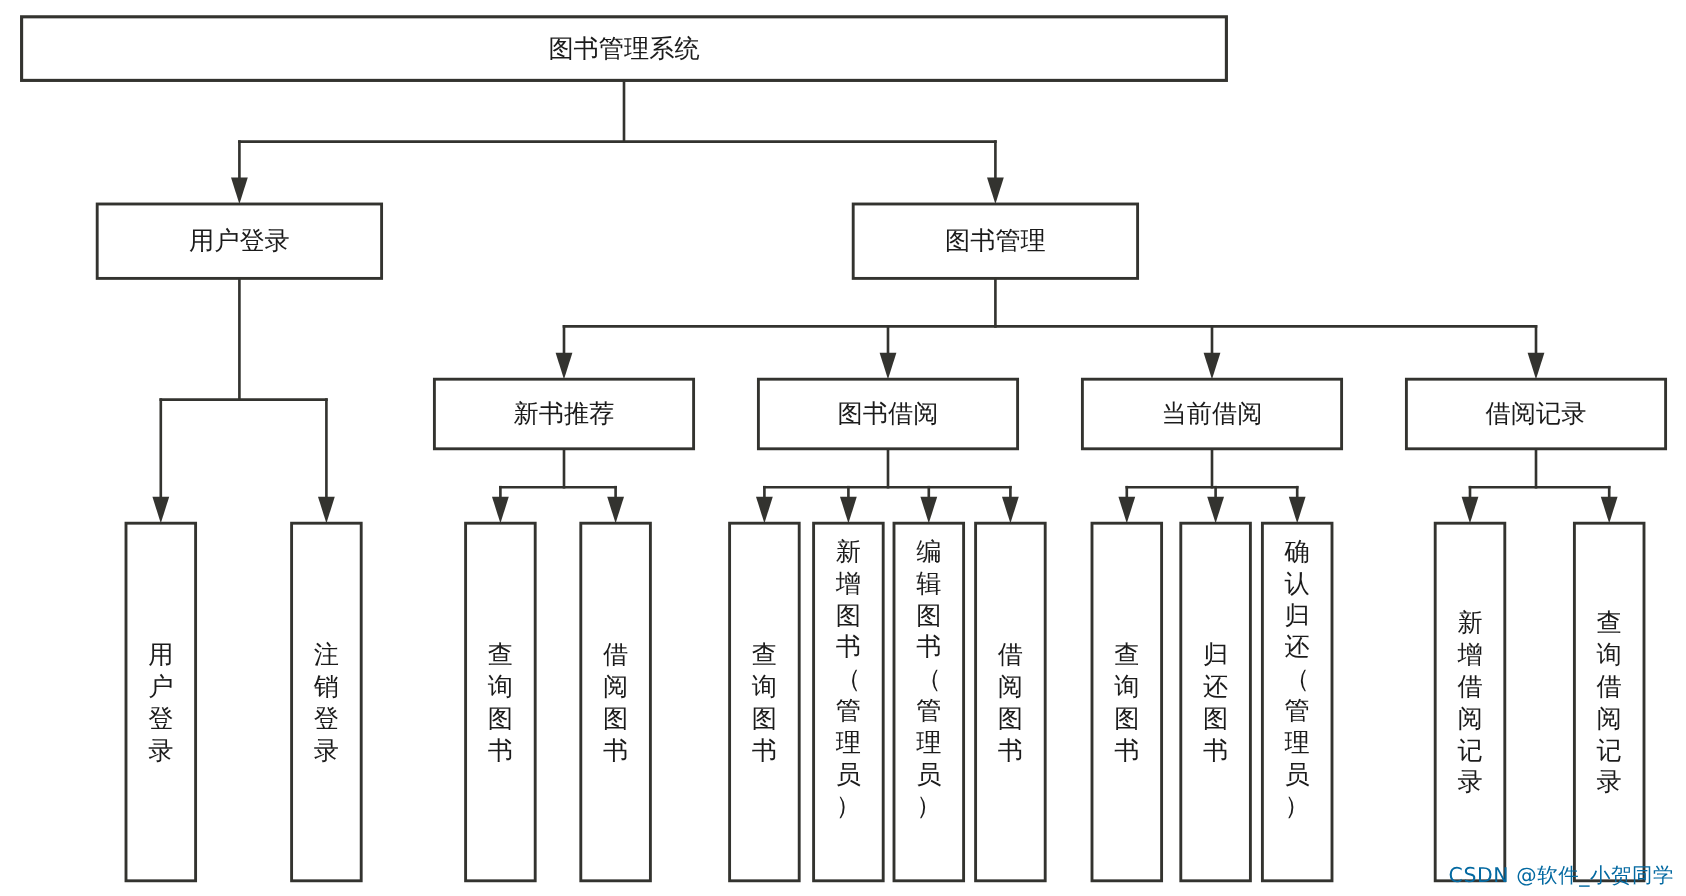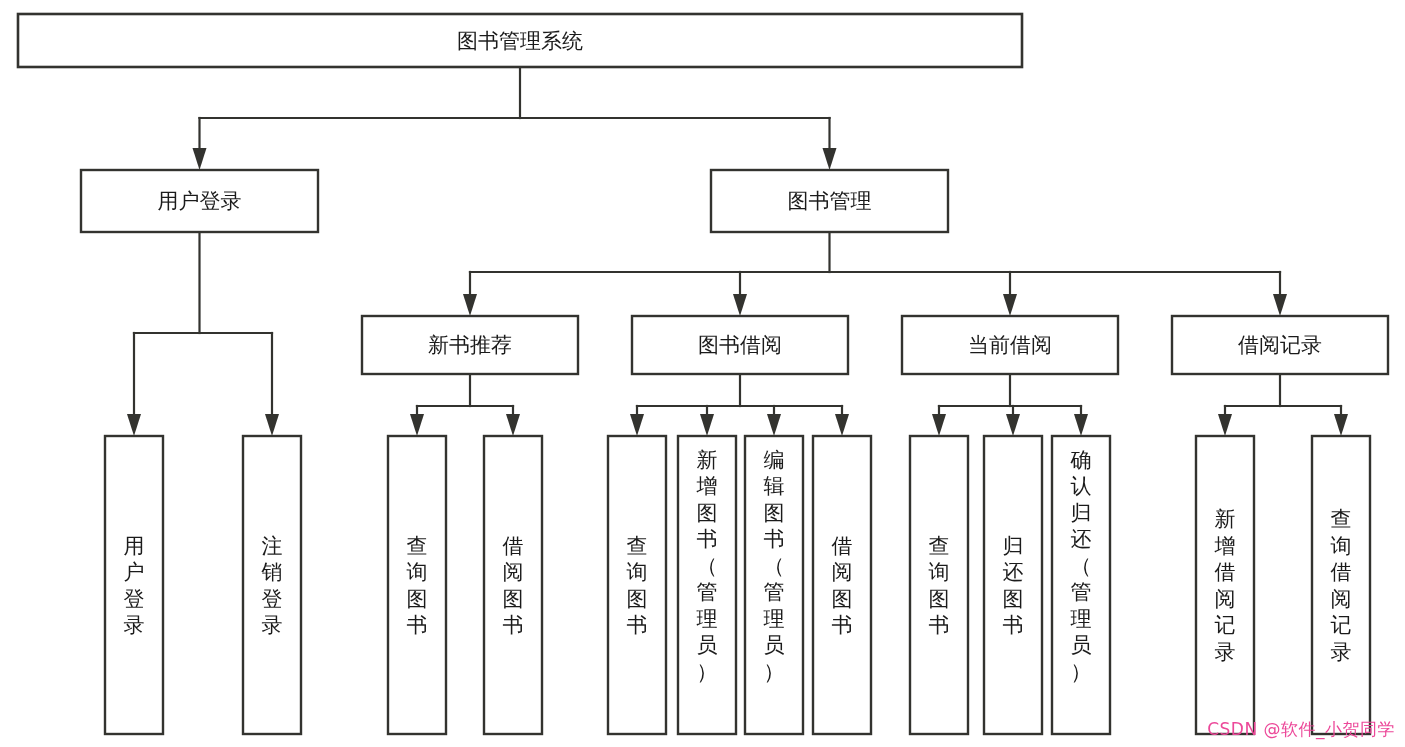--- a/index.html
+++ b/index.html
@@ -62,21 +62,21 @@
   .v-label {
     fill: #1b1b1b;
     font-family: "DejaVu Sans", "Liberation Sans", sans-serif;
     font-size: 21px;
     text-anchor: middle;
   }
   .watermark {
     position: absolute;
     right: 10px;
     bottom: 6px;
-    color: #ec4899;
+    color: #0369a1;
     font-size: 17px;
     font-family: "DejaVu Sans", "Liberation Sans", sans-serif;
     letter-spacing: 0.5px;
     white-space: nowrap;
     pointer-events: none;
   }
 </style>
 </head>
 <body>
 

